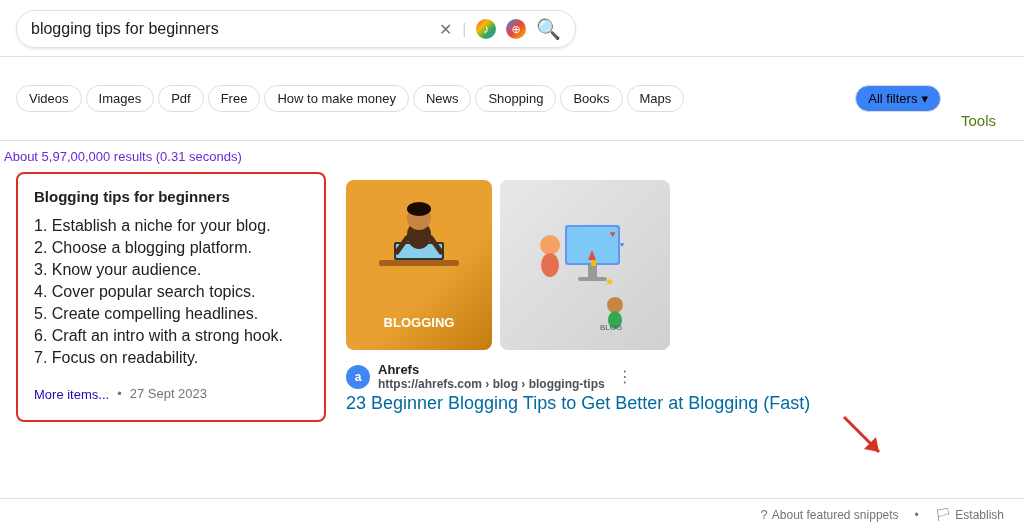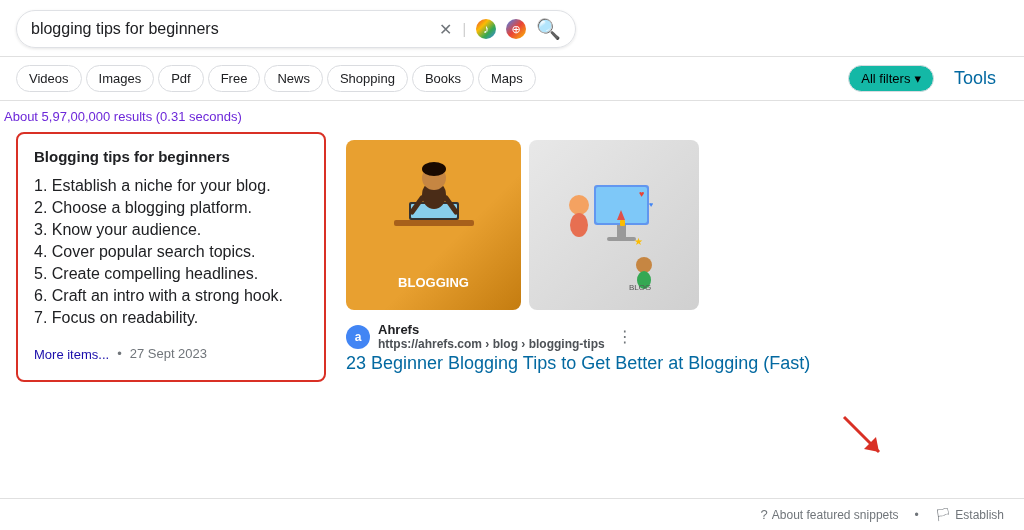--- a/index.html
+++ b/index.html
@@ -75,29 +75,30 @@
     }
     .all-filters-btn {
       display: flex;
       align-items: center;
       gap: 4px;
       padding: 5px 12px;
       border: 1px solid #dadce0;
       border-radius: 16px;
       font-size: 13px;
       cursor: pointer;
-      background: #14b8a6;
+      background: #3b82f6;
     }
     .tools-btn {
       padding: 5px 12px;
-      font-size: 18px;
+      font-size: 15px;
       cursor: pointer;
       background: none;
       border: none;
-      color: #0369a1;
+      color: #4d7c0f;
+      margin-top: 44px;
     }
 
     
     .results-info {
       padding: 8px 4px;
       font-size: 13px;
       color: #6d28d9;
     }
 
     
@@ -150,21 +151,21 @@
       gap: 8px;
       margin-top: 4px;
       flex: 1;
     }
     .img-placeholder {
       border-radius: 8px;
       overflow: hidden;
       height: 170px;
     }
     .img-placeholder-1 {
-      width: 175px;
+      width: 146px;
       background: linear-gradient(135deg, #e8a030 60%, #c47c10 100%);
       display: flex;
       align-items: flex-end;
       justify-content: center;
       padding-bottom: 2px;
       position: relative;
     }
     .img-placeholder-2 {
       width: 170px;
       background: linear-gradient(135deg, #e8e8e8 0%, #d0d0d0 100%);
@@ -309,20 +310,21 @@
     <button class="icon-search-btn">🔍</button>
   </div>
 </div>
 
 <div class="filters-row">
   <div class="filters-left">
     <button class="filter-tab">Videos</button>
     <button class="filter-tab">Images</button>
     <button class="filter-tab">Pdf</button>
     <button class="filter-tab">Free</button>
+    <button class="filter-tab">How to make money</button>
     <button class="filter-tab">News</button>
     <button class="filter-tab">Shopping</button>
     <button class="filter-tab">Books</button>
     <button class="filter-tab">Maps</button>
   </div>
   <div class="filters-right">
     <button class="all-filters-btn">
       <span>All filters</span>
       <span>▾</span>
     </button>

